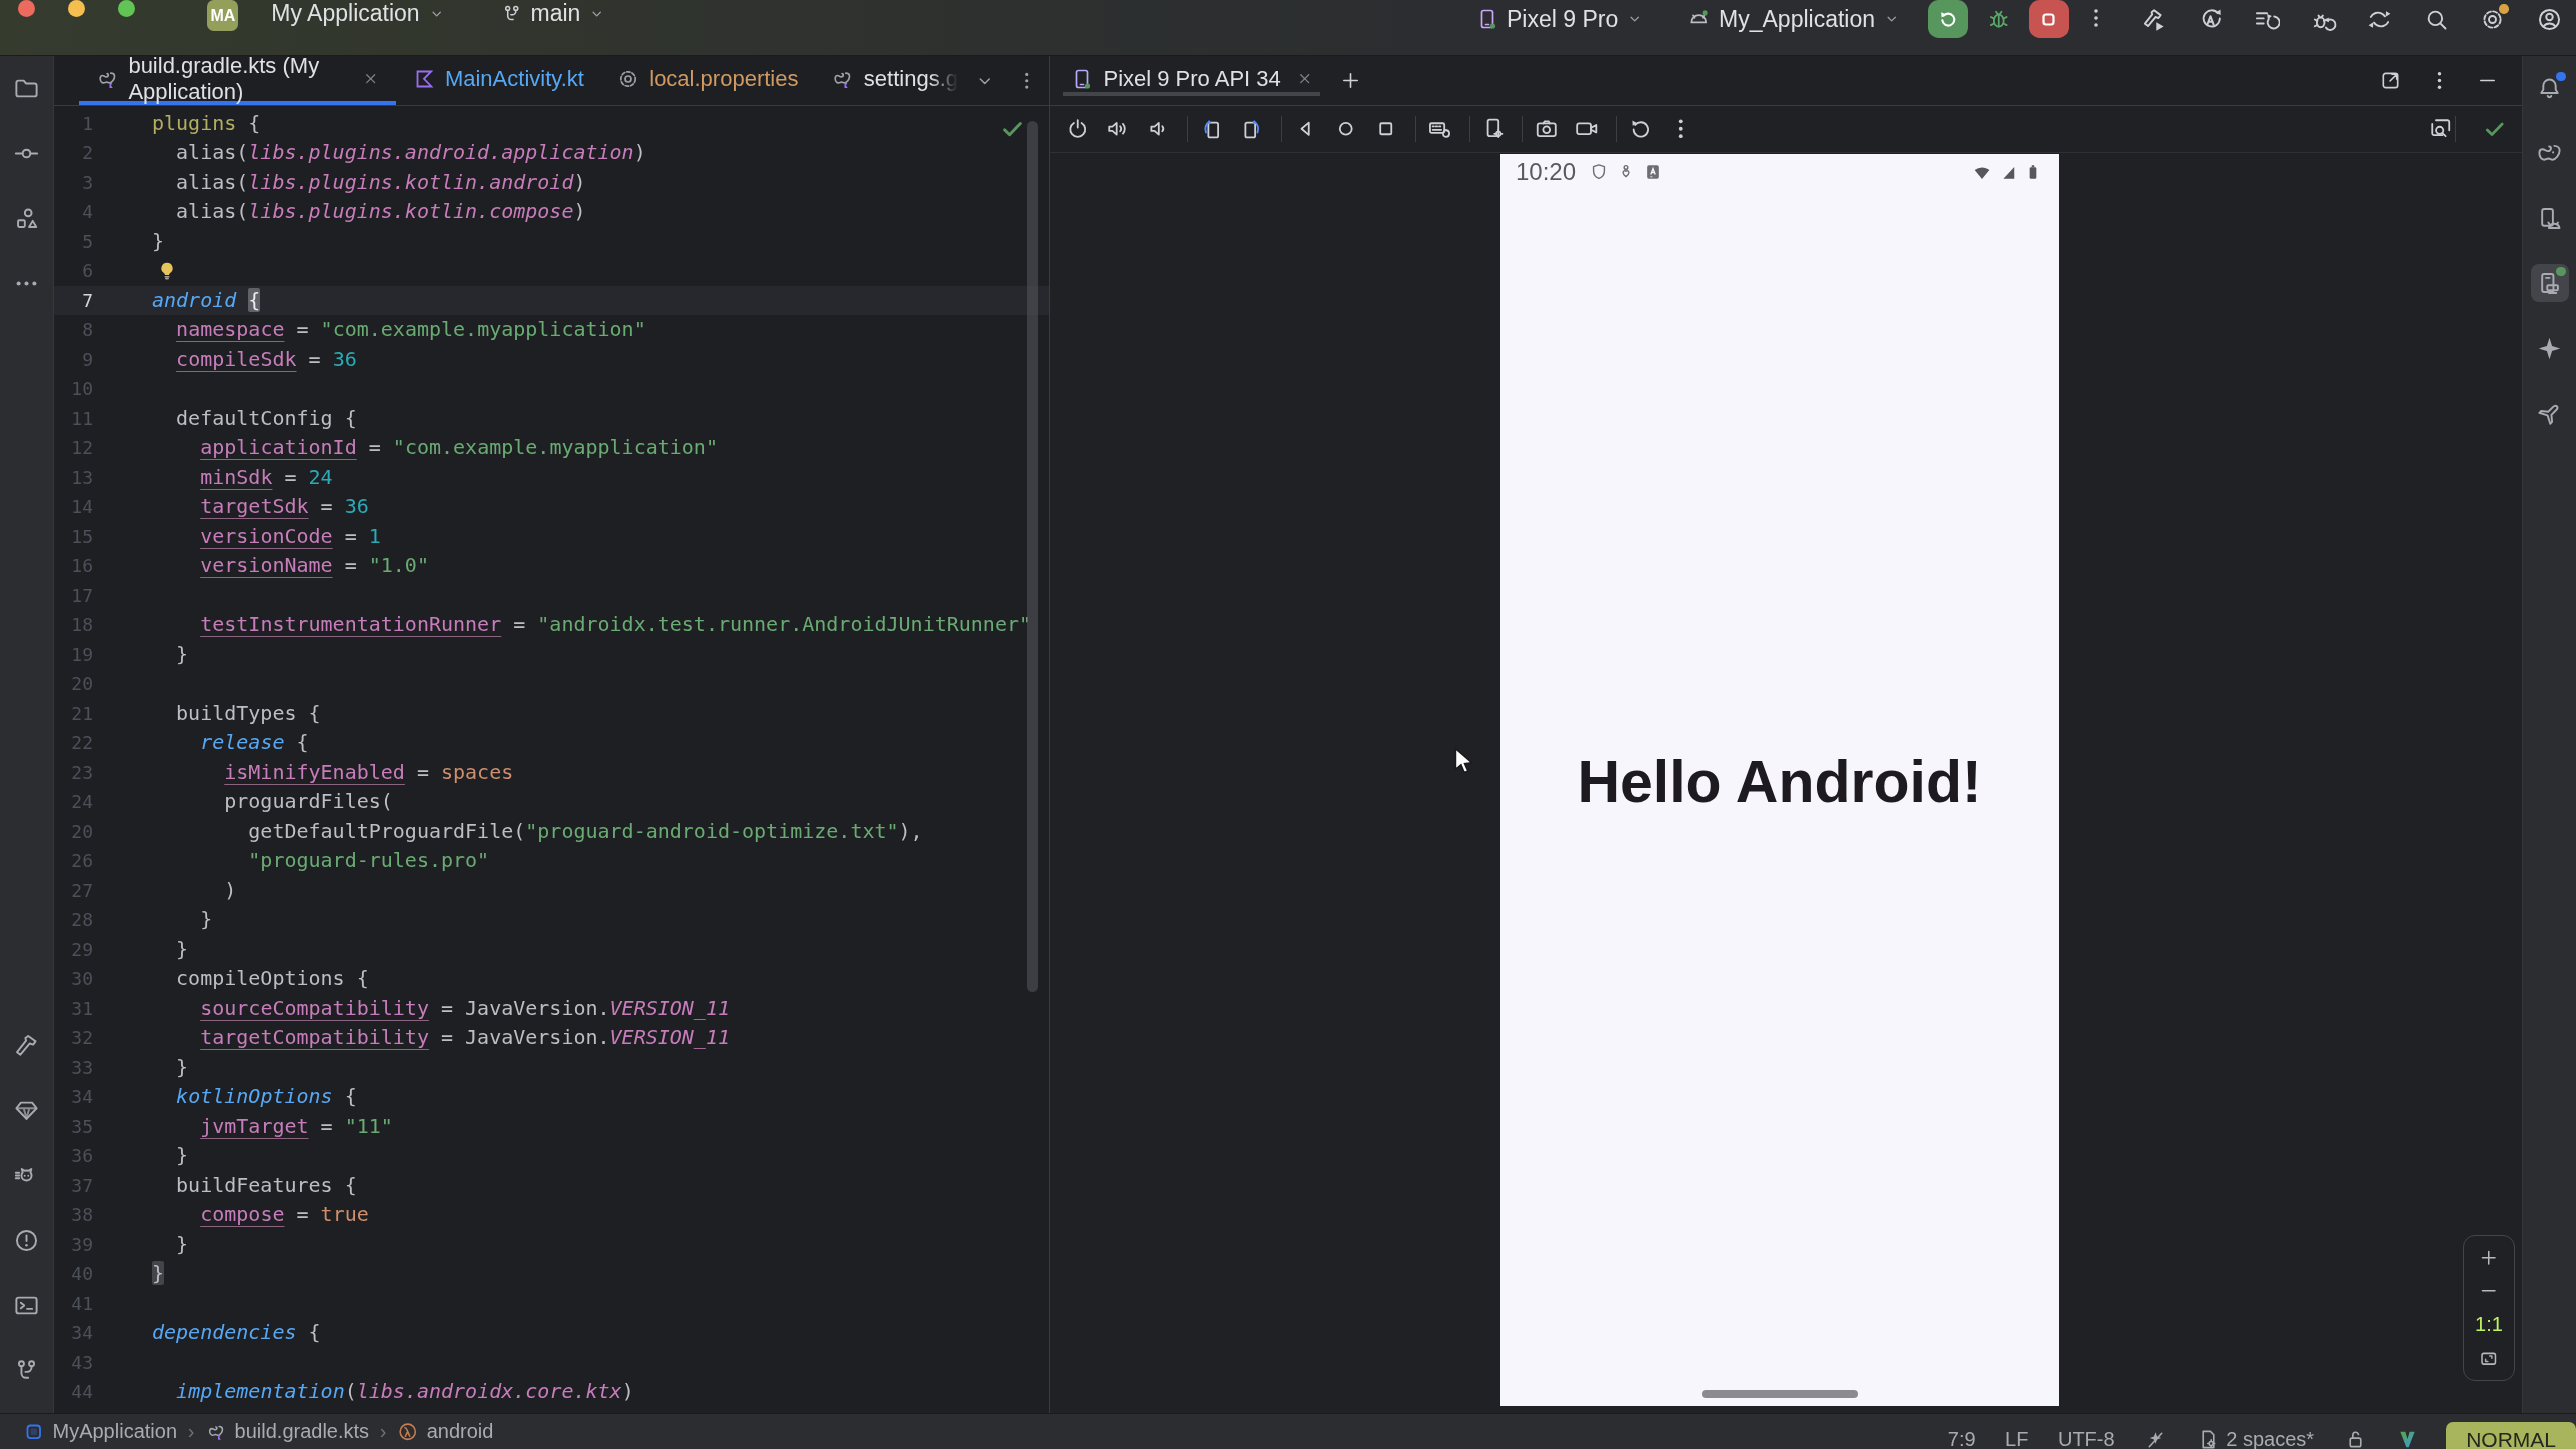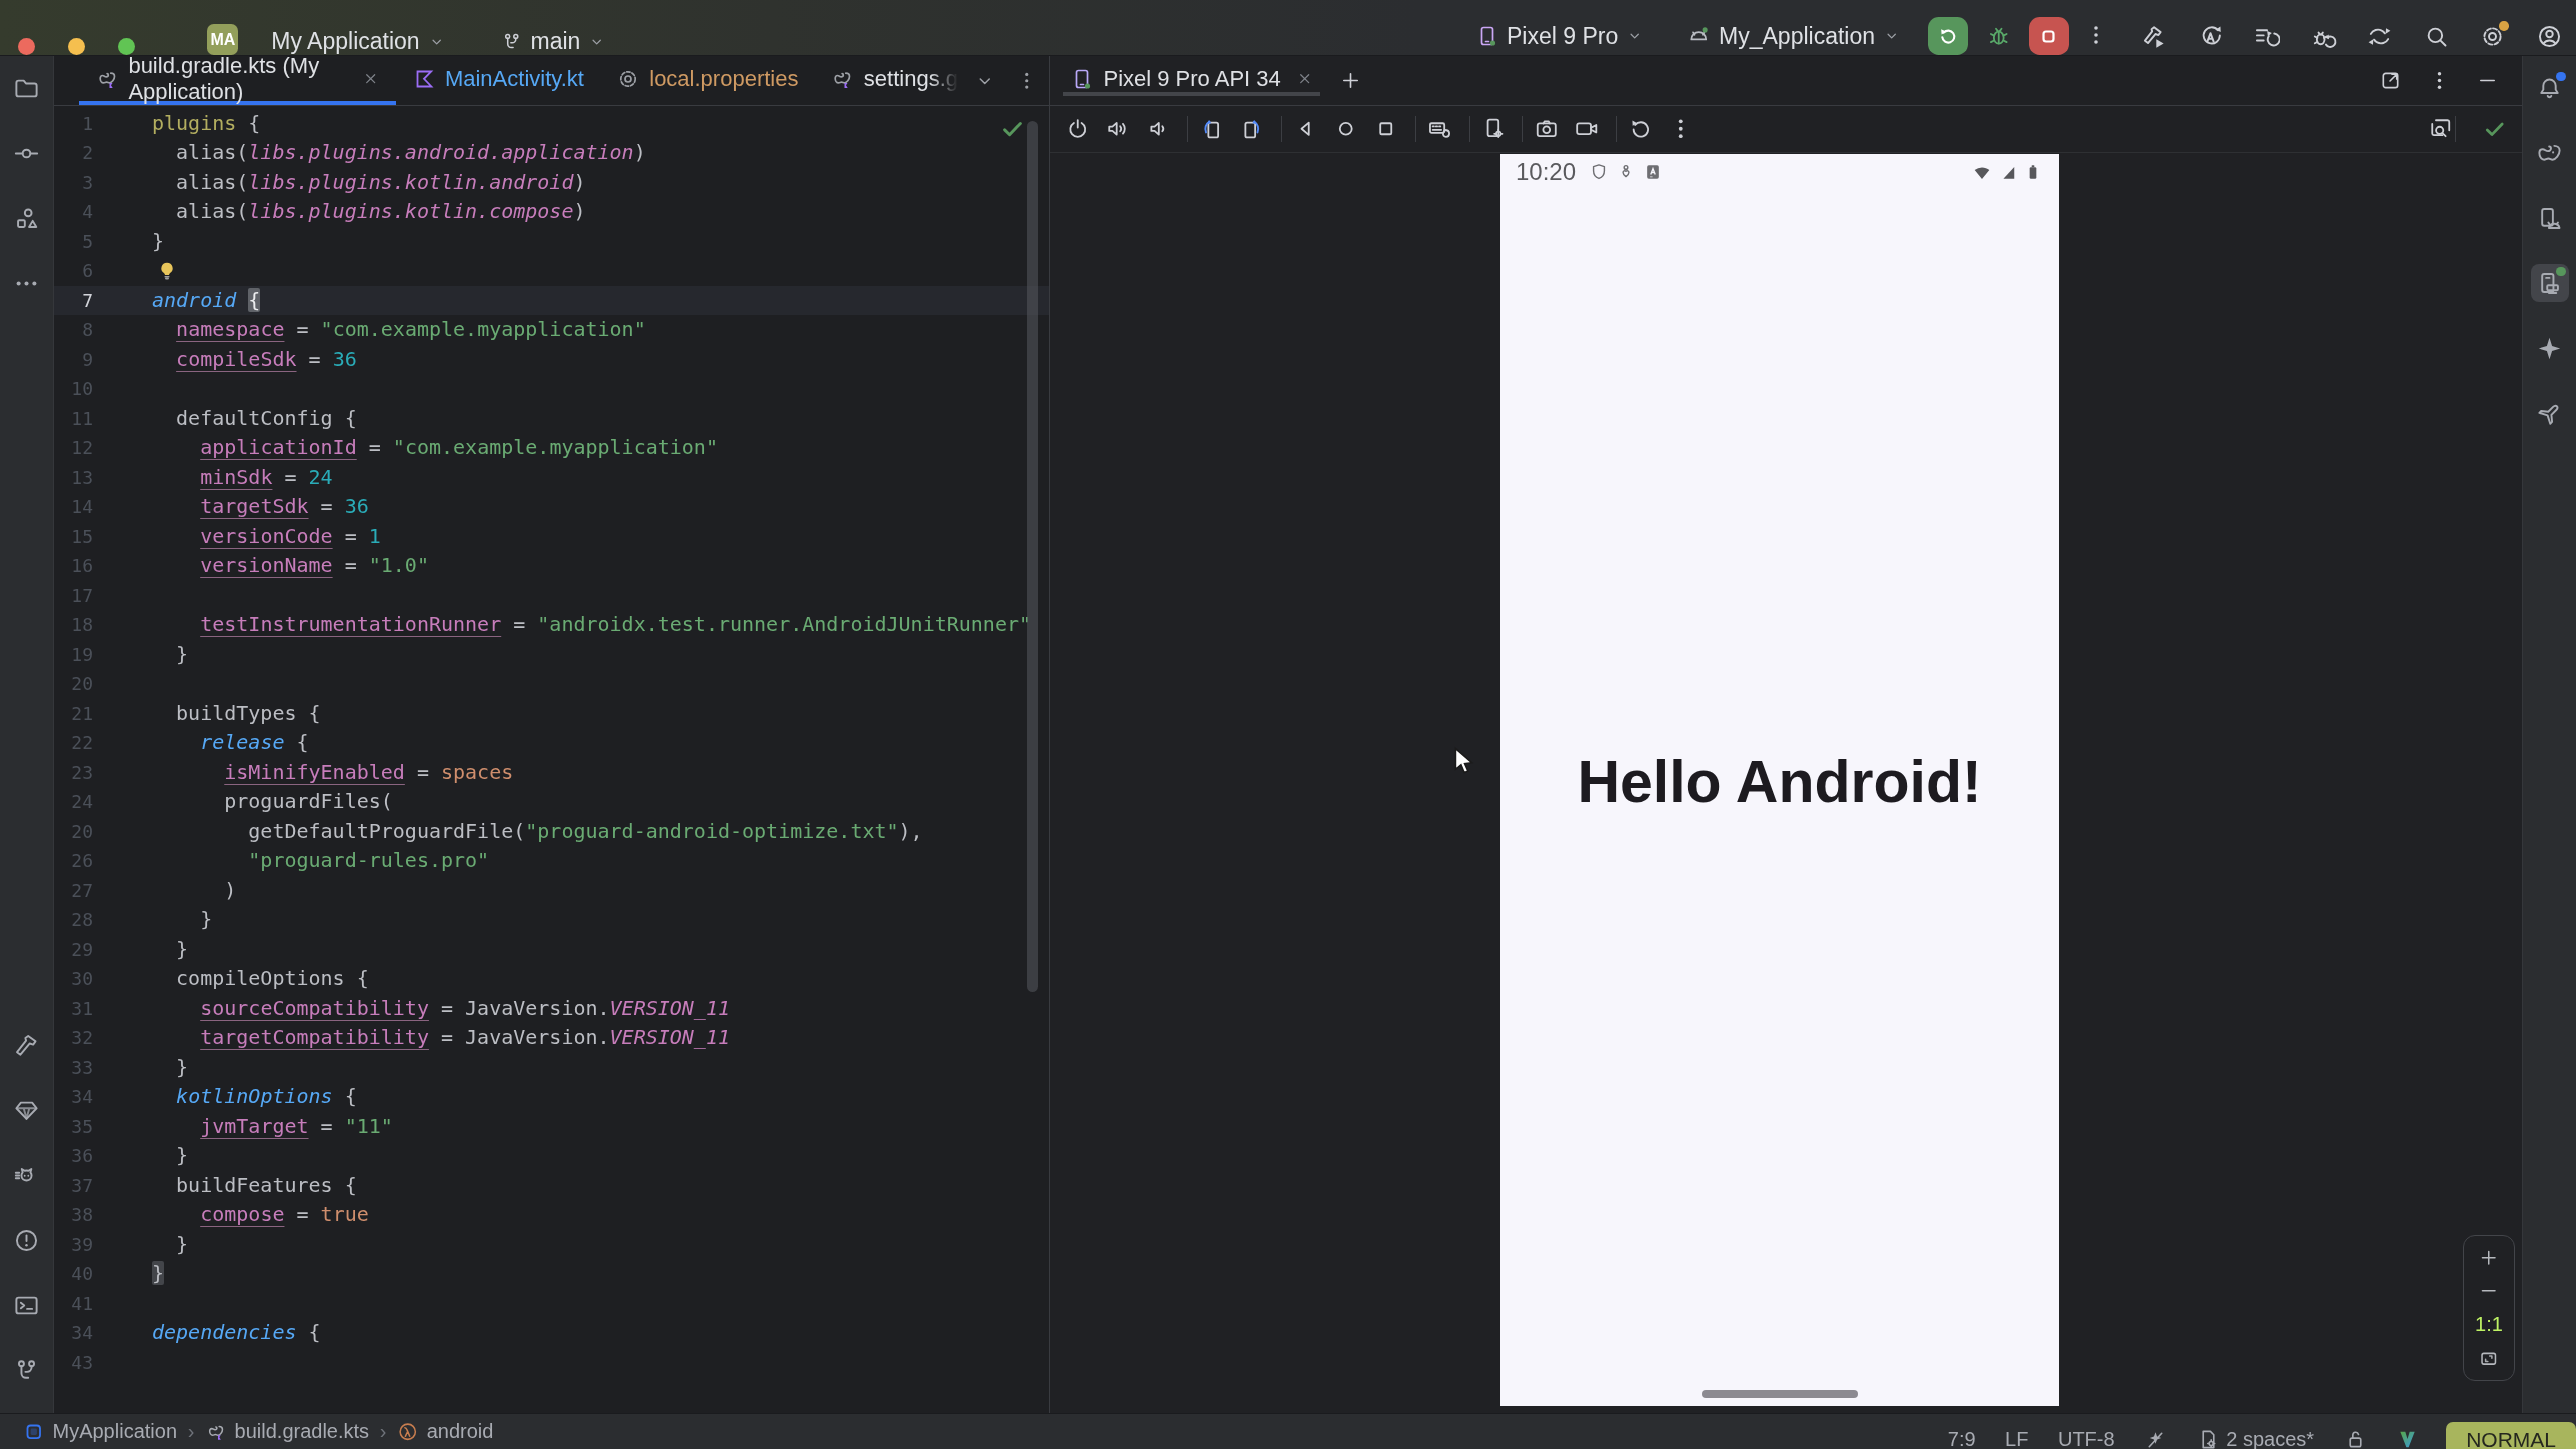--- a/index.html
+++ b/index.html
@@ -8,21 +8,21 @@
     --border:#393B40; --ui-text:#DFE1E5; --dim-text:#A8ABB2; --icon:#CED0D6;
   }
   *{box-sizing:border-box; margin:0; padding:0;}
   html,body{width:2576px;height:1449px;background:#1E1F22;overflow:hidden;}
   body{font-family:"Liberation Sans", sans-serif; color:var(--ui-text);}
   #app{position:relative;width:2576px;height:1449px;display:flex;flex-direction:column;}
   svg{display:block}
   .ic{display:inline-flex;align-items:center;justify-content:center;flex:none;}
 
   
-  .titlebar{height:56px;flex:none;display:flex;align-items:flex-end;
+  .titlebar{height:56px;flex:none;display:flex;align-items:flex-start;
     background:linear-gradient(90deg,#353B2D 0%,#2F322E 30%,#2B2D30 55%);
     border-bottom:1.3px solid #1A1B1E;padding-right:13.4px;gap:21px;}
   .tl{width:17.4px;height:17.4px;border-radius:50%;margin-right:11.4px;}
   .tl.r{background:#EC6A5E;margin-left:18px}.tl.y{background:#F5BF4F}.tl.g{background:#61C454}
   .chip{width:31px;height:31px;border-radius:6.7px;background:#939F5B;color:#fff;
     font-weight:bold;font-size:16px;display:flex;align-items:center;justify-content:center;margin-left:40px;}
   .tb-item{display:flex;align-items:center;gap:8px;margin-left:12px;font-size:23px;color:#DFE1E5;cursor:default;}
   .tb-item .chev{color:#9DA0A6}
   .branch{margin-left:35px}
   .tb-right{margin-left:auto;display:flex;align-items:center;}
@@ -464,20 +464,21 @@
             <div class="cl"><span class="num">34</span><span class="tk-p">  </span><span class="tk-bi">kotlinOptions</span><span class="tk-p"> {</span></div>
             <div class="cl"><span class="num">35</span><span class="tk-p">    </span><span class="tk-pu">jvmTarget</span><span class="tk-p"> = </span><span class="tk-s">"11"</span></div>
             <div class="cl"><span class="num">36</span><span class="tk-p">  }</span></div>
             <div class="cl"><span class="num">37</span><span class="tk-p">  buildFeatures {</span></div>
             <div class="cl"><span class="num">38</span><span class="tk-p">    </span><span class="tk-pu">compose</span><span class="tk-p"> = </span><span class="tk-k">true</span></div>
             <div class="cl"><span class="num">39</span><span class="tk-p">  }</span></div>
             <div class="cl"><span class="num">40</span><span class="tk-bm">}</span></div>
             <div class="cl"><span class="num">41</span></div>
             <div class="cl"><span class="num">34</span><span class="tk-bi">dependencies</span><span class="tk-p"> {</span></div>
             <div class="cl"><span class="num">43</span></div>
+            <div class="cl"><span class="num">44</span><span class="tk-p">  </span><span class="tk-bi">implementation</span><span class="tk-p">(</span><span class="tk-pi">libs.androidx.core.ktx</span><span class="tk-p">)</span></div>
           </div>
         <span class="ic inspect">
             <svg viewBox="0 0 24 24" width="100%" height="100%">
               <path fill="none" stroke="#57965C" stroke-width="2.6" stroke-linecap="round" stroke-linejoin="round" d="M5 13.2l4.4 4.3L19 7.5"></path>
             </svg>
           </span>
         <div class="vscroll"></div>
       </div>
     </div>
 

